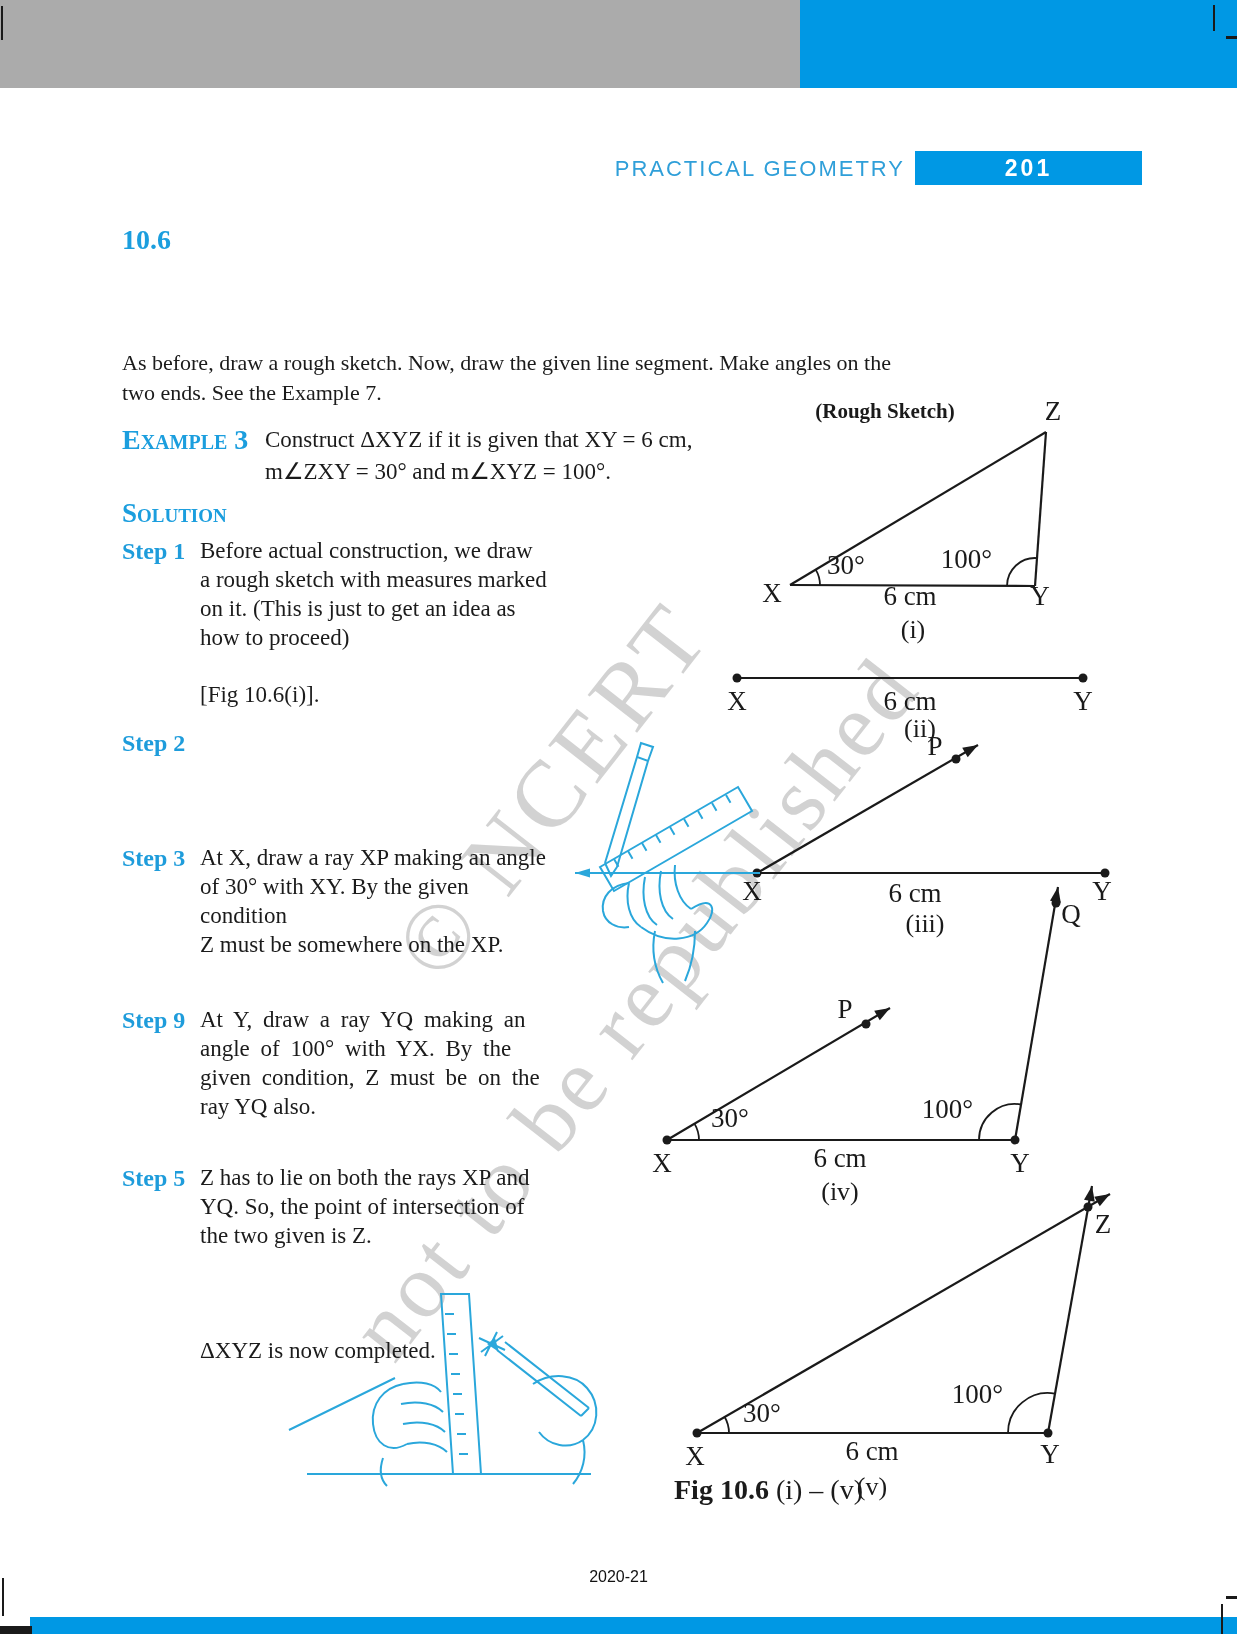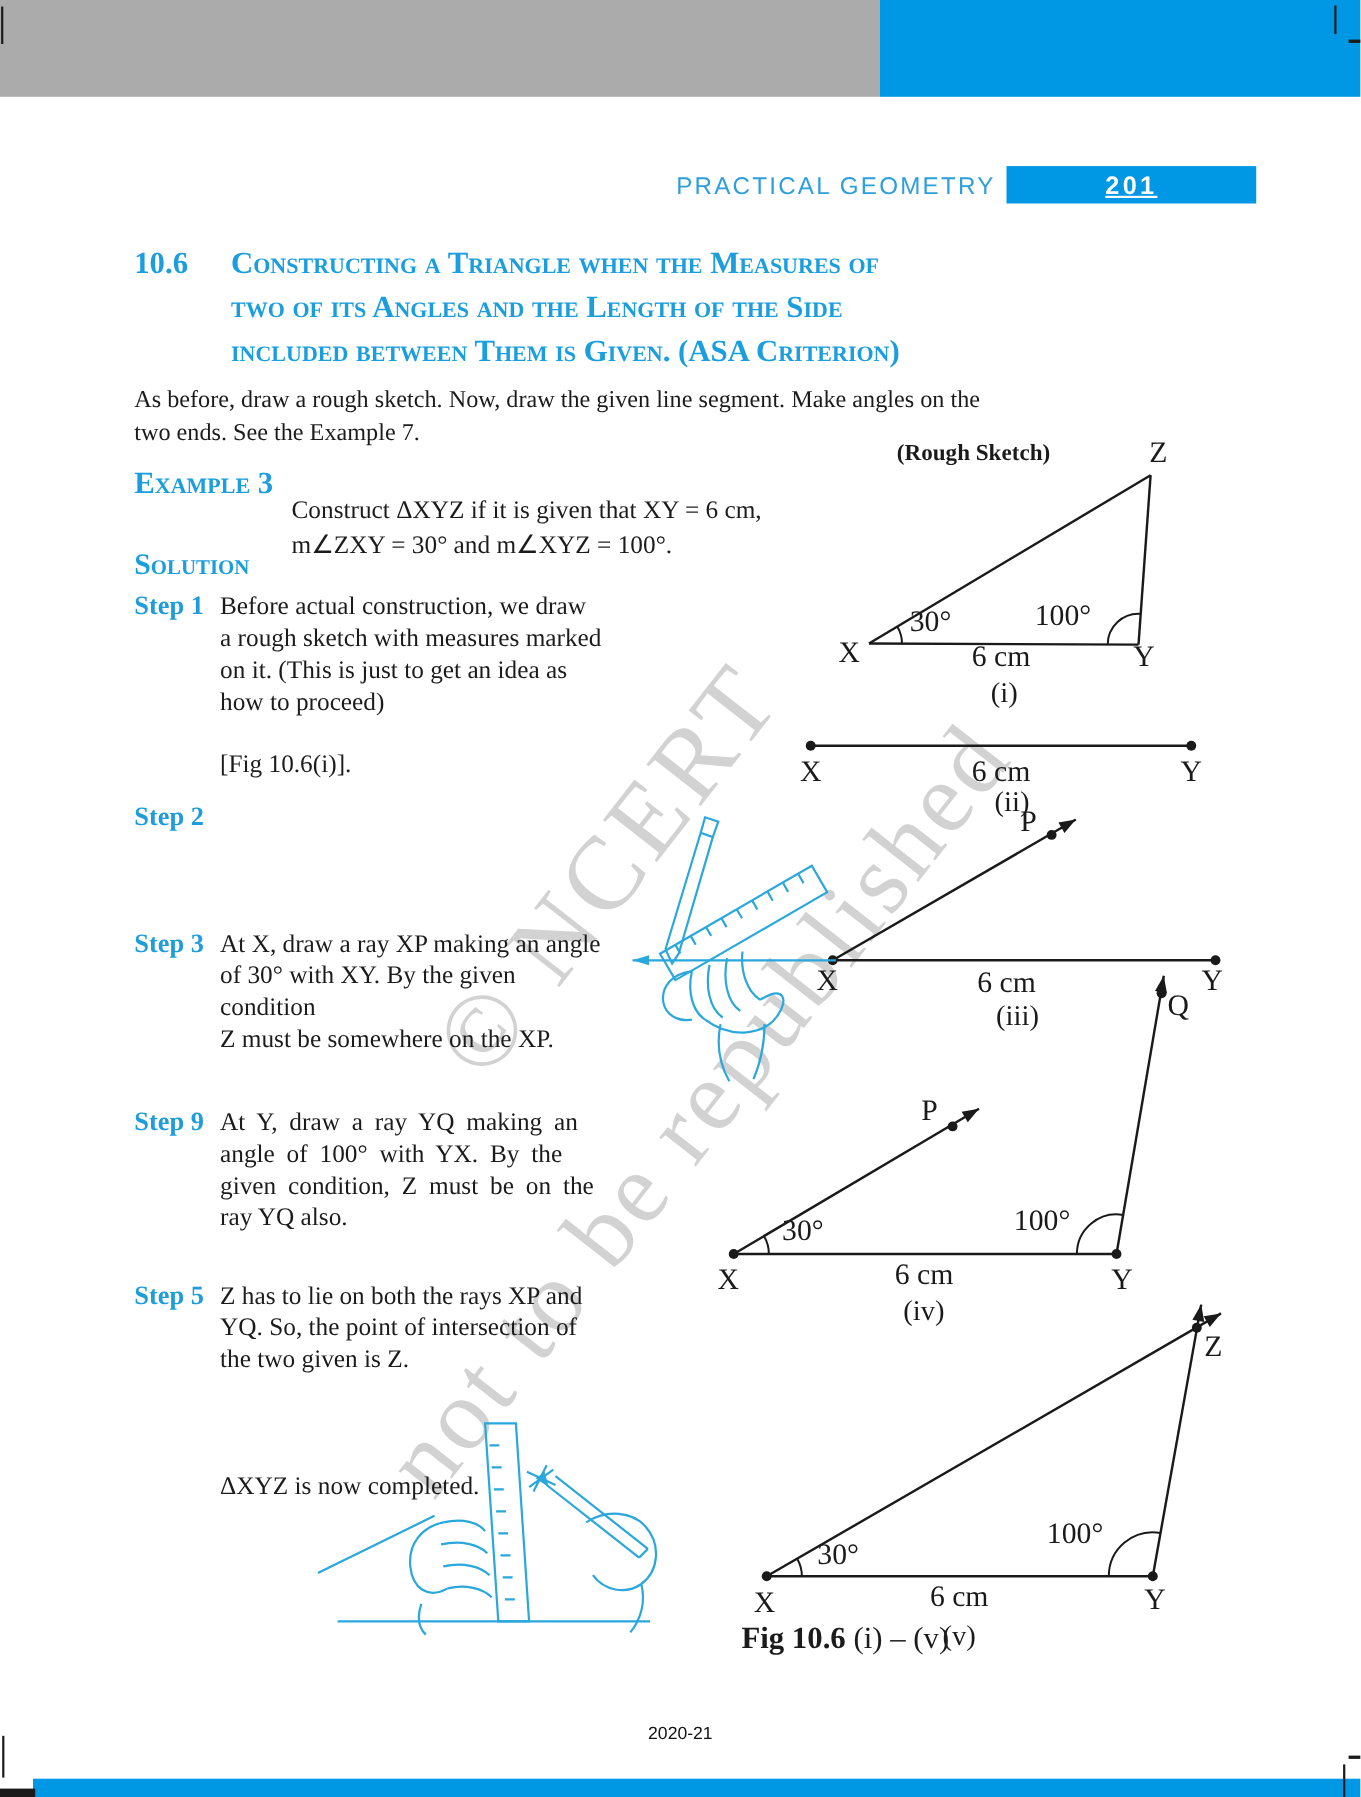--- a/index.html
+++ b/index.html
@@ -8,31 +8,31 @@
   
   .band-gray{position:absolute;left:0;top:0;width:800px;height:88px;background:#ababab;z-index:3;}
   .band-blue{position:absolute;left:800px;top:0;width:437px;height:88px;background:#0098e4;z-index:3;}
   .bottom-band{position:absolute;left:30px;top:1617px;width:1207px;height:17px;background:#0098e4;z-index:3;}
   .crop{position:absolute;background:#1a1a1a;z-index:4;}
   
   .header-title{position:absolute;top:156px;left:560px;width:345px;text-align:right;
       font-family:"Liberation Sans",sans-serif;font-size:22px;letter-spacing:2px;color:#2f9fd9;z-index:2;}
   .pagenum-box{position:absolute;left:915px;top:151px;width:227px;height:34px;background:#0098e4;
       color:#ffffff;font-family:"Liberation Sans",sans-serif;font-size:23px;font-weight:bold;
-      letter-spacing:3px;display:flex;align-items:center;justify-content:center;z-index:2;text-decoration:underline;}
+      letter-spacing:3px;display:flex;align-items:center;justify-content:center;z-index:2;}
   
   .section-head{position:absolute;left:122px;top:220px;width:830px;display:flex;z-index:2;
       color:#1b9ede;font-weight:bold;font-size:28px;line-height:40px;}
   .section-num{flex:0 0 88px;}
   .head-lines{font-variant:small-caps;}
   
   .intro{position:absolute;left:122px;top:348px;font-size:22px;line-height:30px;z-index:2;}
   .example-label{position:absolute;left:122px;top:424px;font-variant:small-caps;font-weight:bold;
       color:#1b9ede;font-size:28px;z-index:2;}
-  .example-body{position:absolute;left:265px;top:448px;font-size:23px;line-height:32px;z-index:2;}
+  .example-body{position:absolute;left:265px;top:424px;font-size:23px;line-height:32px;z-index:2;}
   .solution-label{position:absolute;left:122px;top:498px;font-variant:small-caps;font-weight:bold;
       color:#1b9ede;font-size:27px;z-index:2;}
   .step-label{position:absolute;left:122px;color:#1e9cdb;font-weight:bold;font-size:24px;z-index:2;}
   .step-body{position:absolute;left:200px;width:360px;font-size:23px;line-height:29px;z-index:2;}
   .wide{word-spacing:5px;}
   .fig-ref{position:absolute;left:200px;top:682px;font-size:23px;z-index:2;}
   .completed{position:absolute;left:200px;top:1338px;font-size:23px;z-index:2;}
   .fig-main-caption{position:absolute;left:658px;top:1474px;font-size:28px;z-index:2;margin-left:16px;}
   .fig-main-caption .b{font-weight:bold;}
   .footer{position:absolute;left:0;top:1568px;width:1237px;text-align:center;
@@ -73,25 +73,20 @@
   <div class="wm wm1">© NCERT</div>
   <div class="wm wm2">not to be republished</div>
 
   <div class="header-title">PRACTICAL GEOMETRY</div>
   <div class="pagenum-box">
     <span>201</span>
   </div>
 
   <div class="section-head">
     <div class="section-num">10.6</div>
-    <div class="head-lines">
-      <div>Constructing a Triangle when the Measures of</div>
-      <div>two of its Angles and the Length of the Side</div>
-      <div>included between Them is Given. (ASA Criterion)</div>
-    </div>
   </div>
 
   <div class="intro">
     <div>As before, draw a rough sketch. Now, draw the given line segment. Make angles on the</div>
     <div>two ends. See the Example 7.</div>
   </div>
 
   <div class="example-label">Example 3</div>
   <div class="example-body">
     <div>Construct ΔXYZ if it is given that XY = 6 cm,</div>

